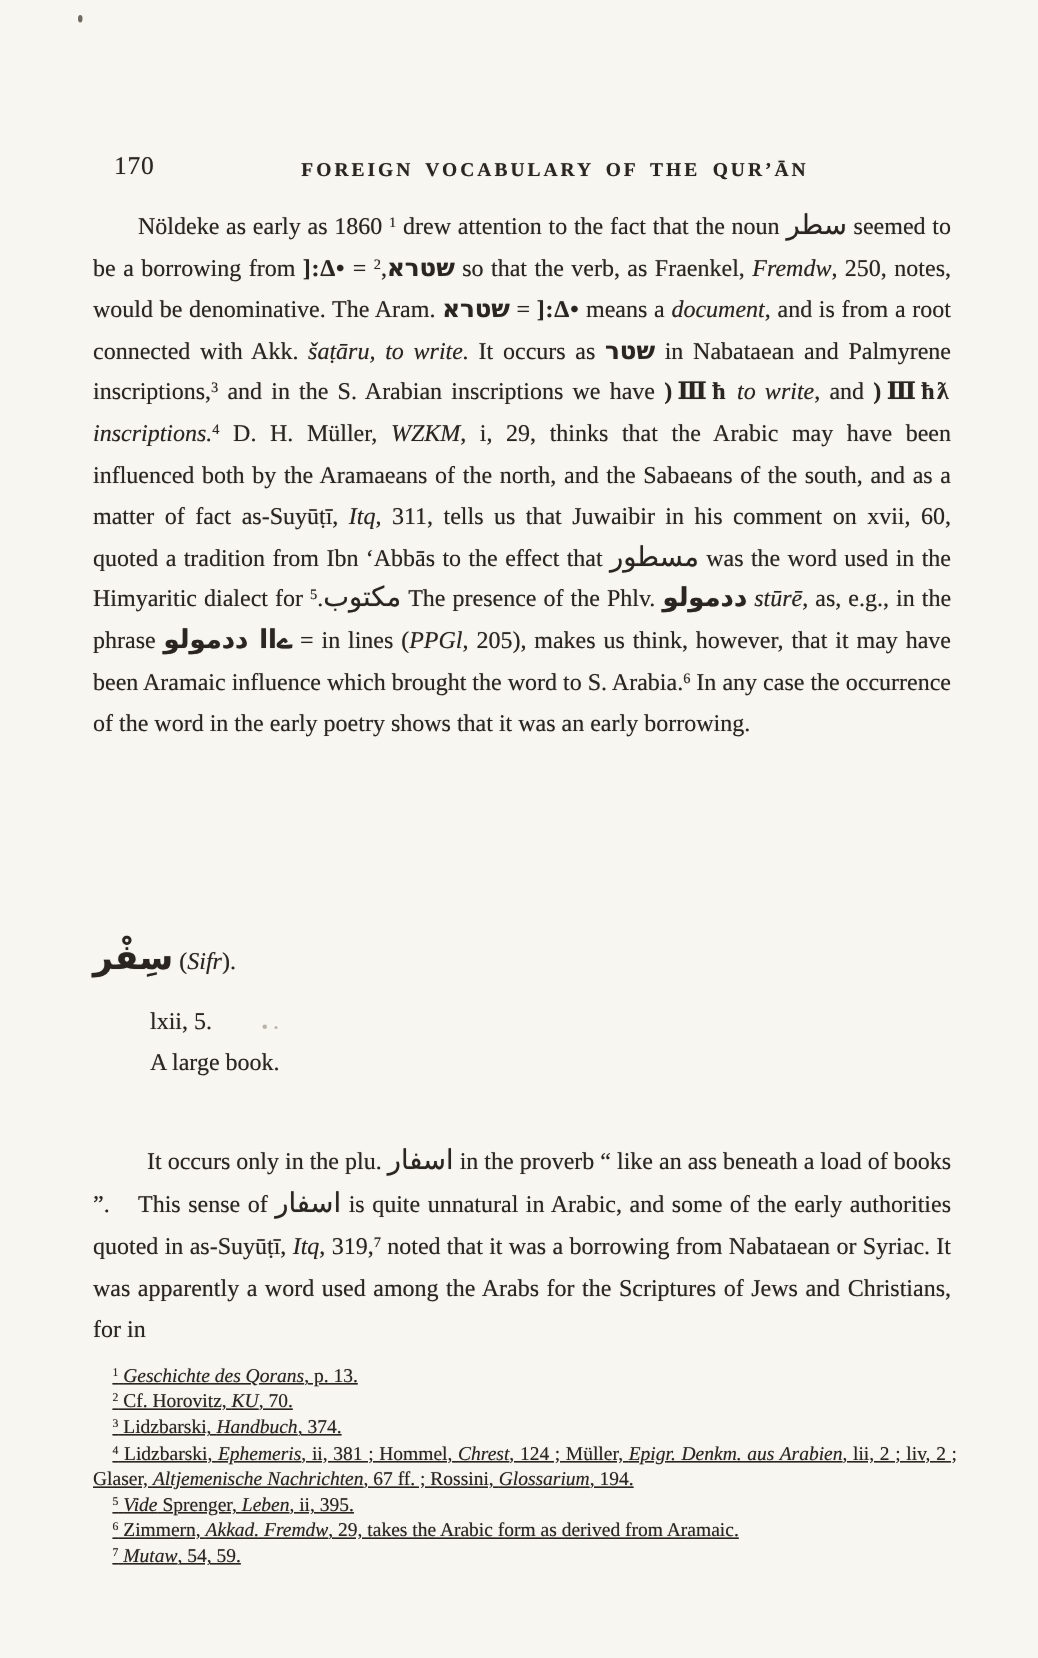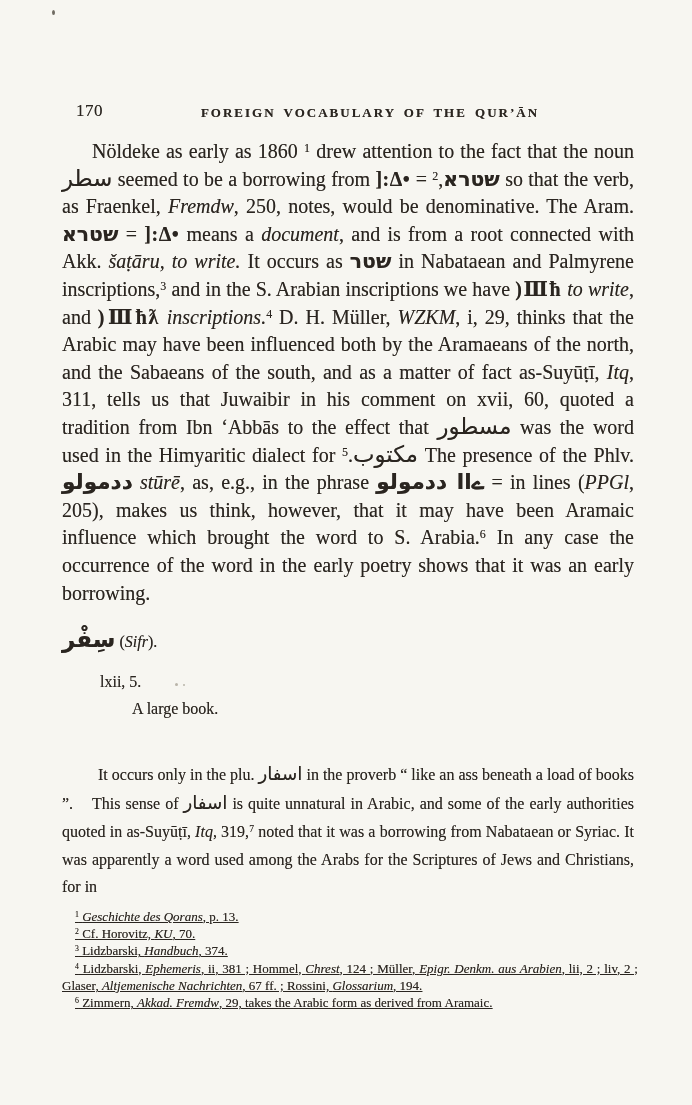--- a/index.html
+++ b/index.html
@@ -8,25 +8,25 @@
     position:relative;width:692px;height:1105px;overflow:hidden;
     background:#f7f6f1;
     color:#2a2520;
     font-family:"Liberation Serif","DejaVu Serif",serif;
     text-shadow:0 0 .6px rgba(45,38,30,.5);
   }
   .abs{position:absolute;margin:0;}
   .header-num{left:76px;top:101px;font-size:17px;letter-spacing:.5px;}
   .header-title{left:150px;top:105px;width:440px;text-align:center;
     font-size:13px;font-weight:700;letter-spacing:2px;word-spacing:3px;}
-  .p1{left:62px;top:138px;width:572px;font-size:20px;line-height:27.6px;
+  .p1{left:62px;top:138px;width:572px;font-size:16px;line-height:27.6px;
     text-align:justify;text-indent:30px;}
   .heading{left:62px;top:622px;font-size:16px;font-weight:400;line-height:40px;}
   .ref{left:100px;top:673px;font-size:16px;}
-  .gloss{left:100px;top:700px;font-size:16px;margin-left:32px;}
+  .gloss{left:100px;top:700px;font-size:16px;}
   .occurs{left:62px;top:760px;width:572px;font-size:16px;line-height:29px;
     text-align:justify;text-indent:36px;}
   .p2{left:62px;top:790px;width:572px;font-size:16px;line-height:27.8px;
     text-align:justify;text-indent:30px;}
   .footnotes{left:62px;top:908px;width:576px;font-size:13px;line-height:17.2px;
     text-align:justify;text-decoration:underline;}
   .fn{margin:0;text-indent:13px;}
   
   .i{font-style:italic;}
   .sup{font-size:.6em;vertical-align:.5em;line-height:0;}
@@ -63,16 +63,18 @@
 
   <p class="abs occurs"><span>It occurs only in the plu. </span><span class="ar">اسفار</span><span> in the proverb “ like an ass beneath a load of books ”.</span></p>
 
   <p class="abs p2"><span>This sense of </span><span class="ar">اسفار</span><span> is quite unnatural in Arabic, and some of the early authorities quoted in as-Suyūṭī, </span><span class="i">Itq</span><span>, 319,</span><span class="sup">7</span><span> noted that it was a borrowing from Nabataean or Syriac. It was apparently a word used among the Arabs for the Scriptures of Jews and Christians, for in</span></p>
 
   <section class="abs footnotes">
     <p class="fn"><span class="sup">1</span><span> </span><span class="i">Geschichte des Qorans</span><span>, p. 13.</span></p>
     <p class="fn"><span class="sup">2</span><span> Cf. Horovitz, </span><span class="i">KU</span><span>, 70.</span></p>
     <p class="fn"><span class="sup">3</span><span> Lidzbarski, </span><span class="i">Handbuch</span><span>, 374.</span></p>
     <p class="fn"><span class="sup">4</span><span> Lidzbarski, </span><span class="i">Ephemeris</span><span>, ii, 381 ; Hommel, </span><span class="i">Chrest</span><span>, 124 ; Müller, </span><span class="i">Epigr. Denkm. aus Arabien</span><span>, lii, 2 ; liv, 2 ; Glaser, </span><span class="i">Altjemenische Nachrichten</span><span>, 67 ff. ; Rossini, </span><span class="i">Glossarium</span><span>, 194.</span></p>
+    <p class="fn"><span class="sup">5</span><span> </span><span class="i">Vide</span><span> Sprenger, </span><span class="i">Leben</span><span>, ii, 395.</span></p>
     <p class="fn"><span class="sup">6</span><span> Zimmern, </span><span class="i">Akkad. Fremdw</span><span>, 29, takes the Arabic form as derived from Aramaic.</span></p>
+    <p class="fn"><span class="sup">7</span><span> </span><span class="i">Mutaw</span><span>, 54, 59.</span></p>
   </section>
 
 </div>
 
 </body></html>

